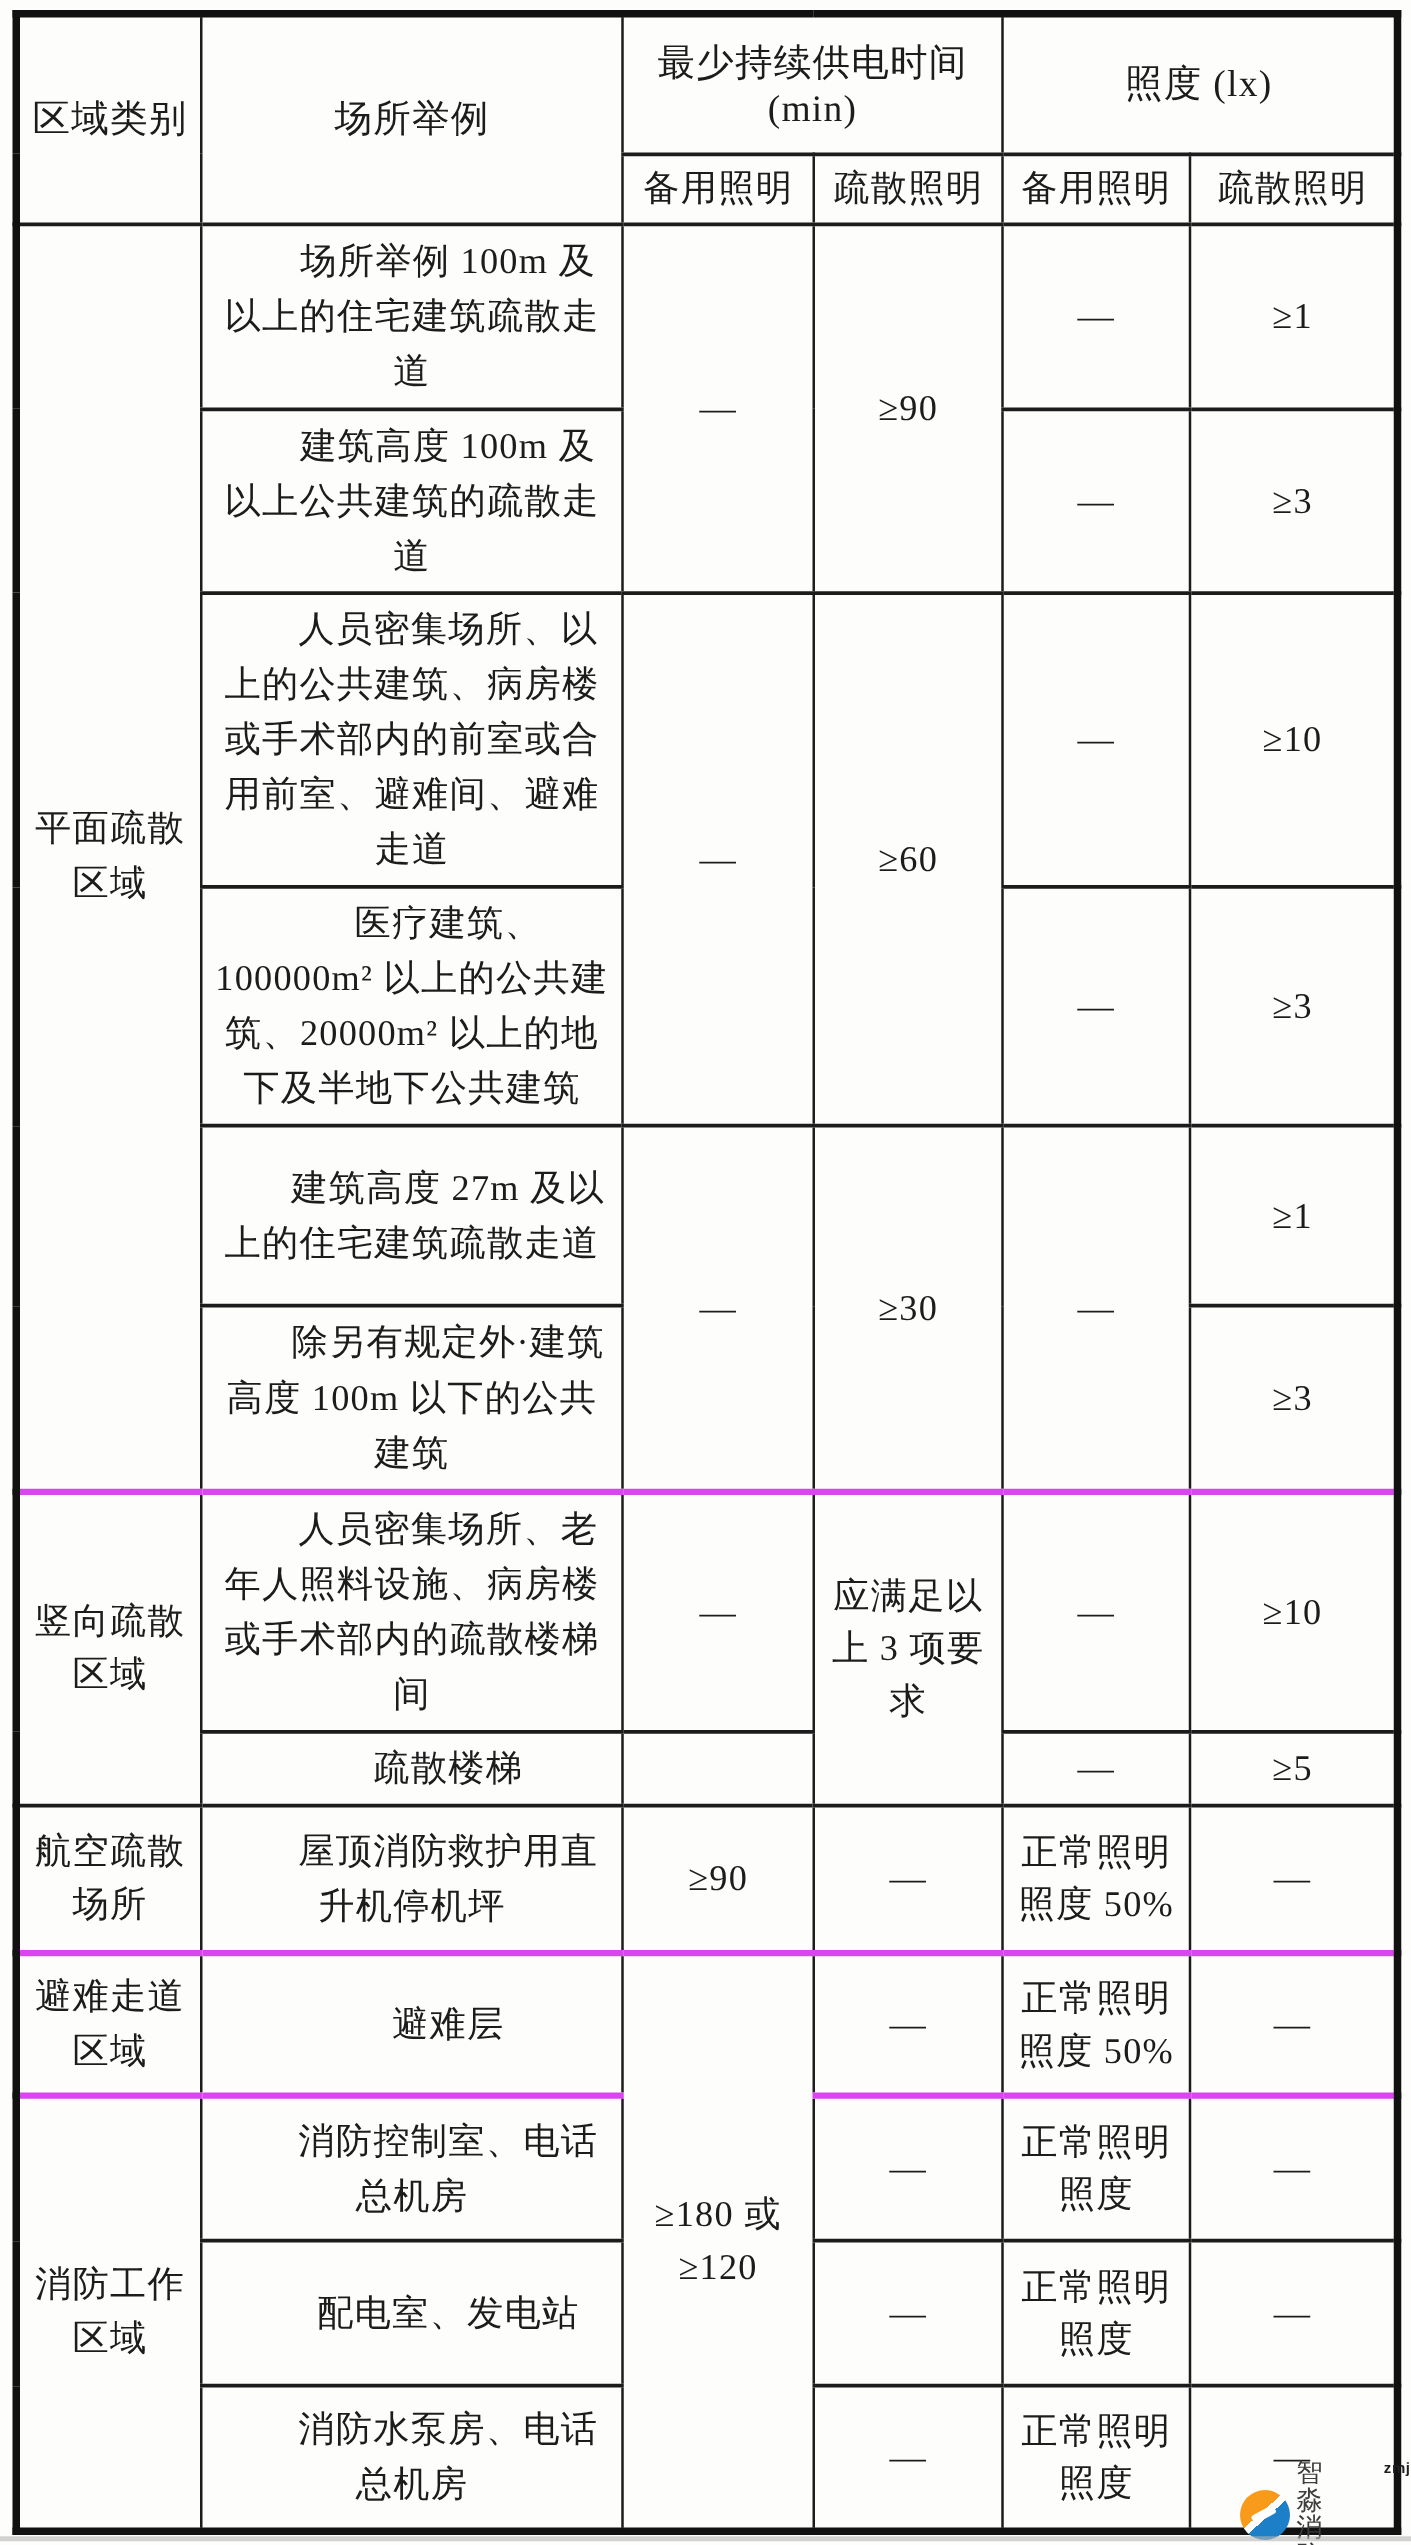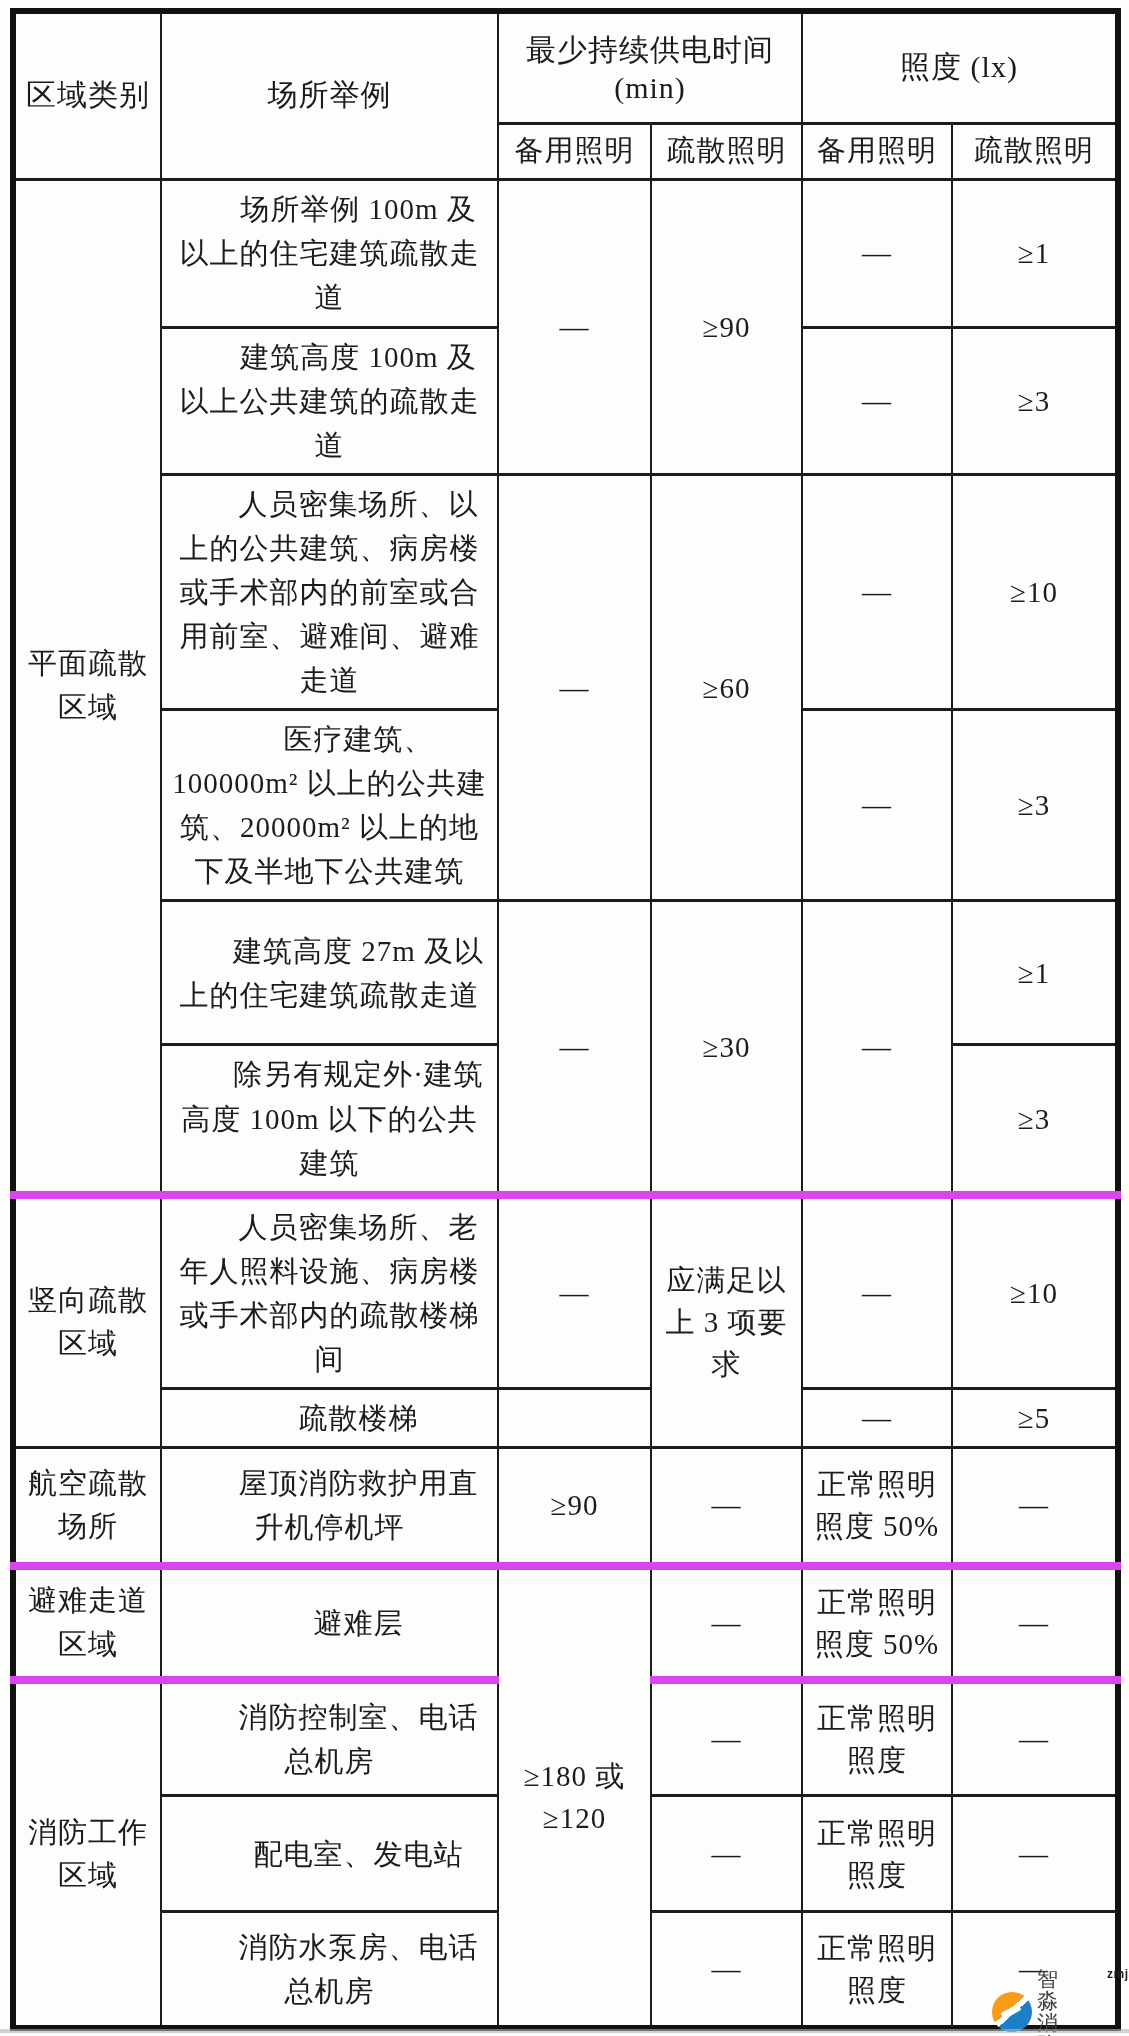--- a/index.html
+++ b/index.html
@@ -38,21 +38,21 @@
   tr.header-top th { font-size: 30px; }
   .pre { white-space: pre-line; }
   td.place {
     text-align: justify;
     text-indent: 2em;
     padding: 10px 20px 10px 22px;
     line-height: 1.52;
   }
   td.val { font-size: 28px; line-height: 1.45; }
   th.hdr-bottom, td.hdr-bottom { border-bottom: 5px solid #111; }
-  tr.section td { border-top: 8px solid #d946ef; margin-left: 24px; }
+  tr.section td { border-top: 5px solid #d946ef; margin-left: 24px; }
   tr.gray-top td { border-top: 3px solid #8d8d8d; }
   td.area { line-height: 1.5; }
   
   .watermark {
     position: absolute;
     left: 992px;
     top: 1968px;
     display: flex;
     align-items: center;
     gap: 5px;

